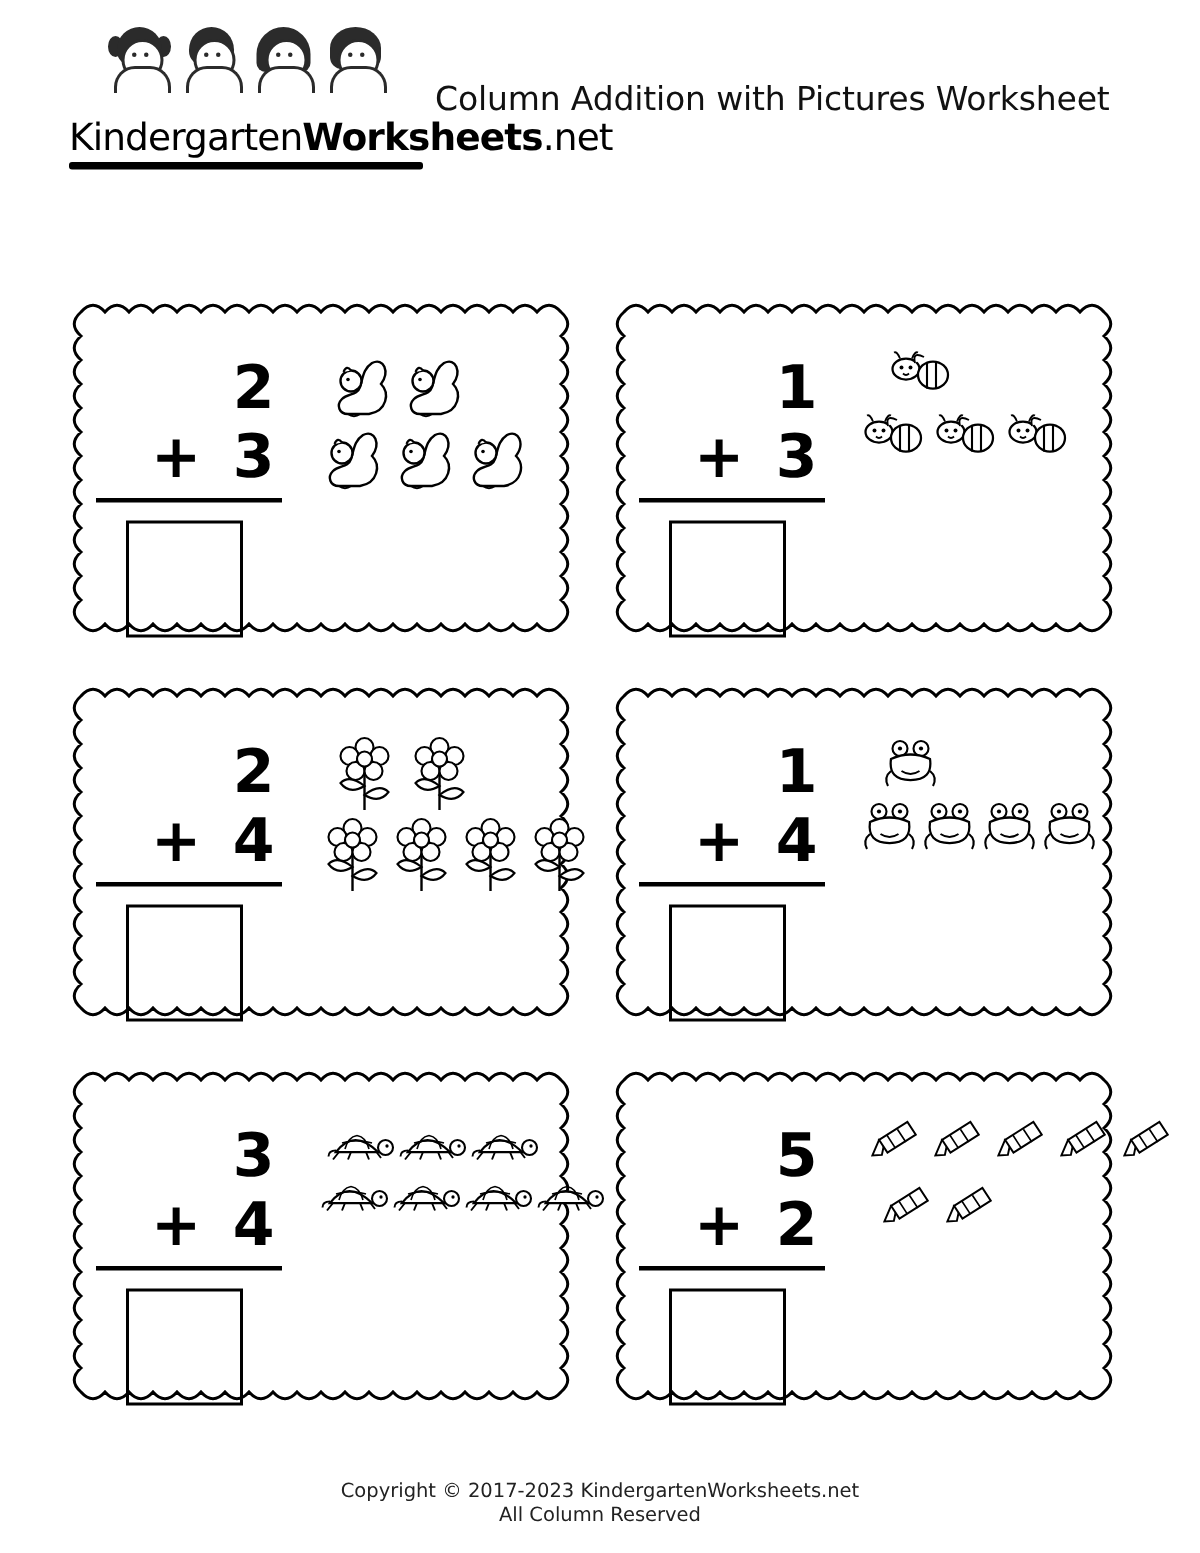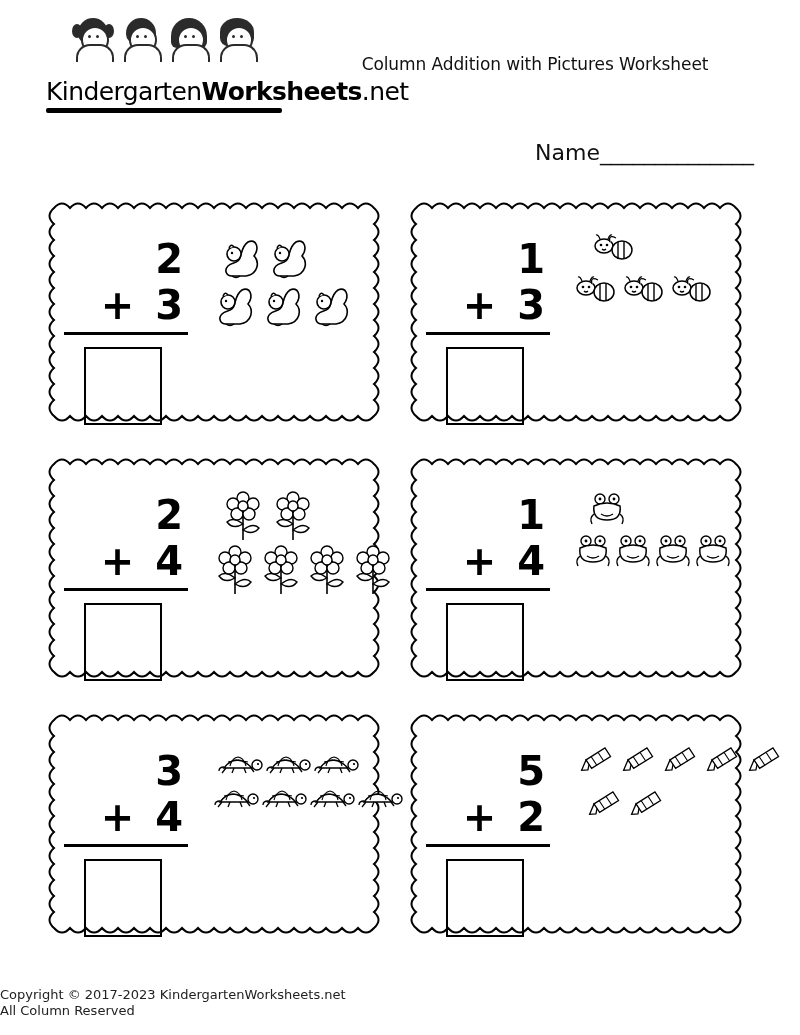--- a/index.html
+++ b/index.html
@@ -113,23 +113,23 @@
     letter-spacing: 0.2px;
     text-align: center;
     width: 250px;
   }
 
   .worksheet-title {
     position: absolute;
     left: 290px;
     top: 54px;
     width: 490px;
-    text-align: center;
+    text-align: left;
     font-family: "DejaVu Sans", sans-serif;
-    font-size: 17px;
+    font-size: 22px;
     letter-spacing: -0.1px;
     color: #111;
   }
 
   .name-line {
     position: absolute;
     right: 46px;
     top: 140px;
     width: 320px;
     text-align: right;
@@ -218,20 +218,21 @@
   .pic-row.row2 { padding-left: 0px; }
 
   .icon-svg { display: block; }
 
   
   .footer {
     position: absolute;
     left: 0;
     right: 0;
     bottom: 16px;
+    text-align: center;
     font-family: "DejaVu Sans", sans-serif;
     font-size: 13px;
     color: #222;
     line-height: 16px;
   }
 </style>
 </head>
 <body>
 
 <div class="header">
@@ -267,21 +268,20 @@
         <div class="eye l"></div>
           <div class="eye r"></div>
         <div class="body"></div>
       </div>
     </div>
     <div class="logo-text"><span class="light">Kindergarten</span><span>Worksheets</span><span class="light">.net</span></div>
     <div class="logo-underline"></div>
   </div>
 
   <div class="worksheet-title">Column Addition with Pictures Worksheet</div>
-  <div class="name-line">Name______________</div>
 </div>
 
 <div class="grid">
 
   <div class="card">
     <svg class="scallop" viewBox="0 0 354 244" preserveAspectRatio="none">
       <path d="M10,12 q8,-9 16,0 q8,-9 16,0 q8,-9 16,0 q8,-9 16,0 q8,-9 16,0 q8,-9 16,0 q8,-9 16,0 q8,-9 16,0 q8,-9 16,0 q8,-9 16,0 q8,-9 16,0 q8,-9 16,0 q8,-9 16,0 q8,-9 16,0 q8,-9 16,0 q8,-9 16,0 q8,-9 16,0 q8,-9 16,0 q8,-9 16,0 q8,-9 16,0 q9,8 0,16 q9,8 0,16 q9,8 0,16 q9,8 0,16 q9,8 0,16 q9,8 0,16 q9,8 0,16 q9,8 0,16 q9,8 0,16 q9,8 0,16 q9,8 0,16 q9,8 0,16 q9,8 0,16 q-8,9 -16,0 q-8,9 -16,0 q-8,9 -16,0 q-8,9 -16,0 q-8,9 -16,0 q-8,9 -16,0 q-8,9 -16,0 q-8,9 -16,0 q-8,9 -16,0 q-8,9 -16,0 q-8,9 -16,0 q-8,9 -16,0 q-8,9 -16,0 q-8,9 -16,0 q-8,9 -16,0 q-8,9 -16,0 q-8,9 -16,0 q-8,9 -16,0 q-8,9 -16,0 q-8,9 -16,0 q-9,-8 0,-16 q-9,-8 0,-16 q-9,-8 0,-16 q-9,-8 0,-16 q-9,-8 0,-16 q-9,-8 0,-16 q-9,-8 0,-16 q-9,-8 0,-16 q-9,-8 0,-16 q-9,-8 0,-16 q-9,-8 0,-16 q-9,-8 0,-16 q-9,-8 0,-16 Z" fill="none" stroke="#000" stroke-width="2"></path>
     </svg>
     <div class="inner">
       <div class="equation">

